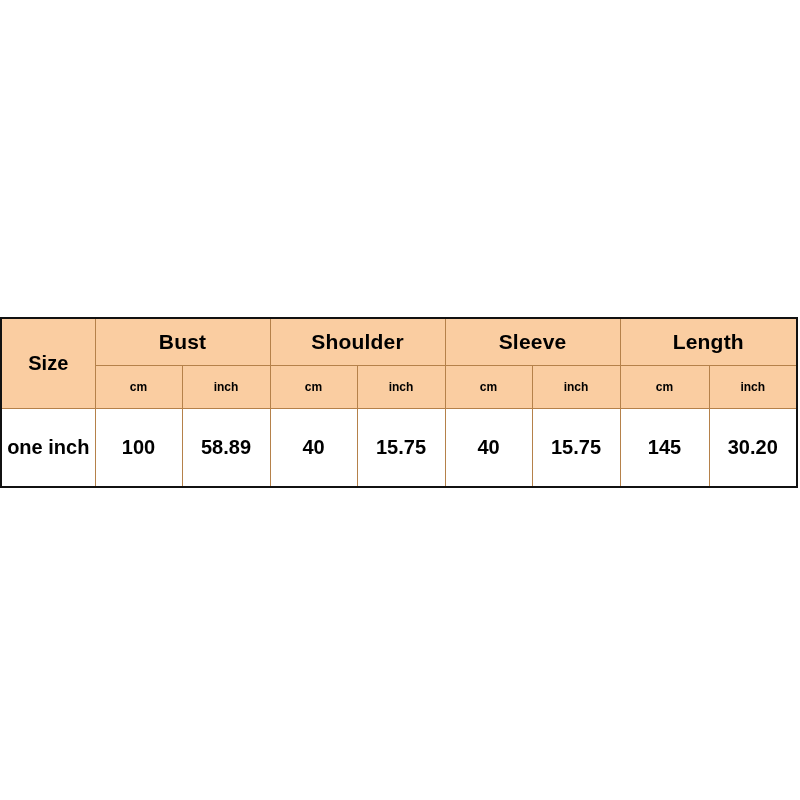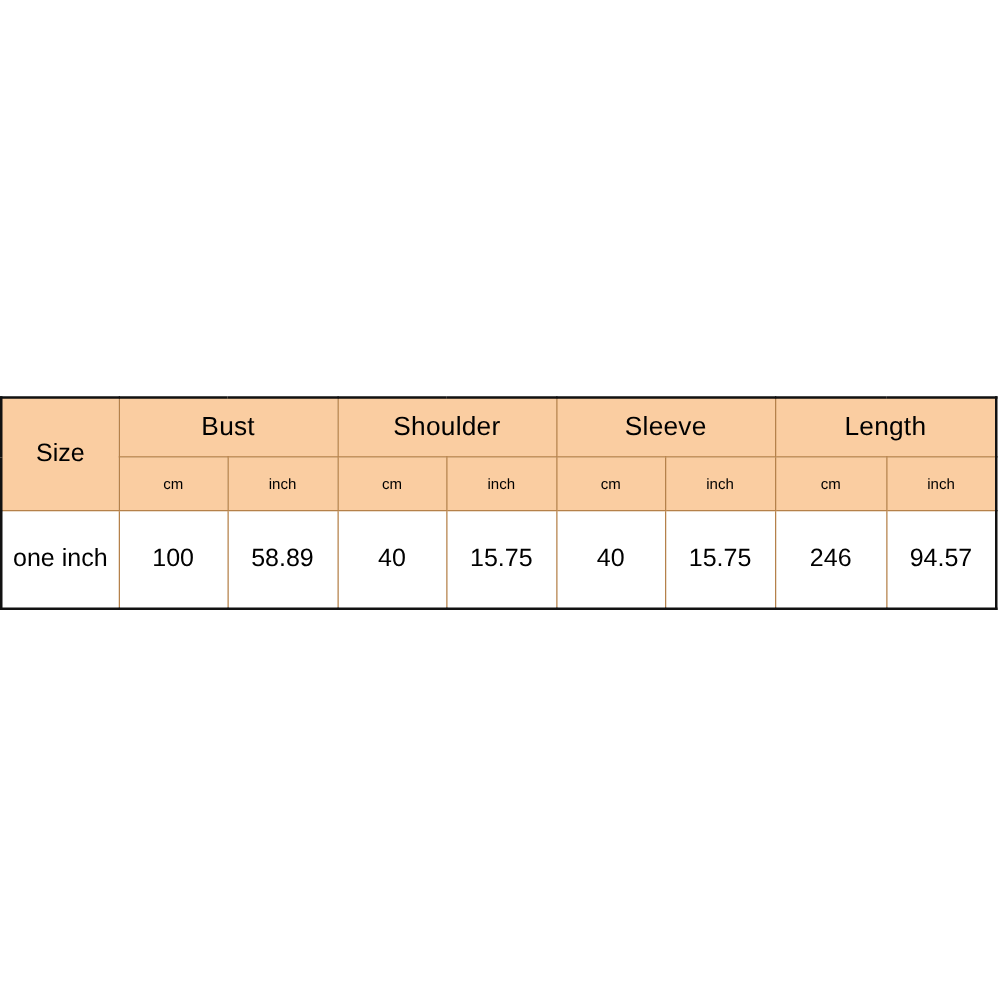--- a/index.html
+++ b/index.html
@@ -36,21 +36,21 @@
     background: #ffffff;
     border: 2px solid #111111;
   }
 
   table.size-chart th,
   table.size-chart td {
     border: 1px solid #b5814a;
     text-align: center;
     vertical-align: middle;
     color: #000000;
-    font-weight: normal;
+    font-weight: bold;
     padding: 0;
     line-height: 1.25;
   }
 
   
   table.size-chart th {
     background: #facda1;
   }
 
   .th-group {
@@ -137,20 +137,20 @@
 
       <tbody>
         <tr class="data-row">
           <td class="td-size">one inch</td>
           <td>100</td>
           <td>58.89</td>
           <td>40</td>
           <td>15.75</td>
           <td>40</td>
           <td>15.75</td>
-          <td>246</td>
-          <td>94.57</td>
+          <td>145</td>
+          <td>30.20</td>
         </tr>
       </tbody>
     </table>
 
   </div>
 </div>
 
 </body></html>

